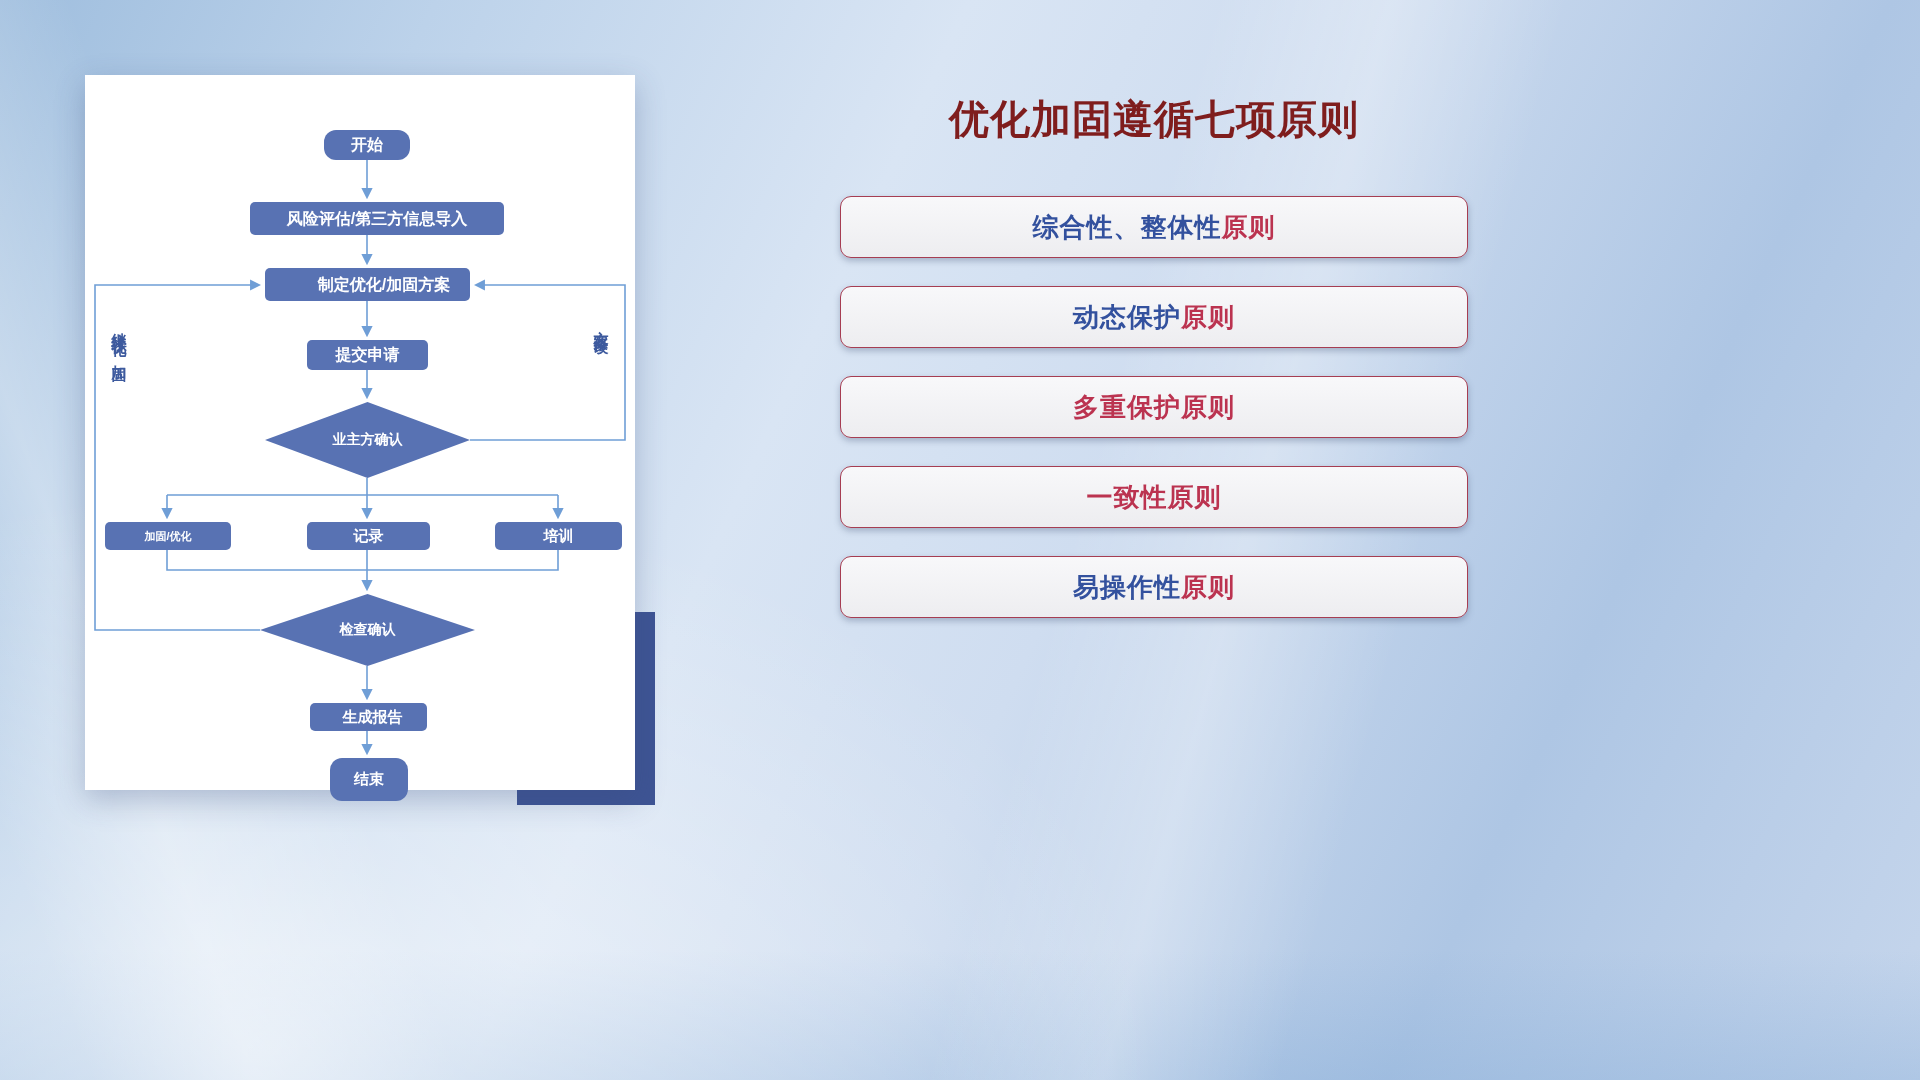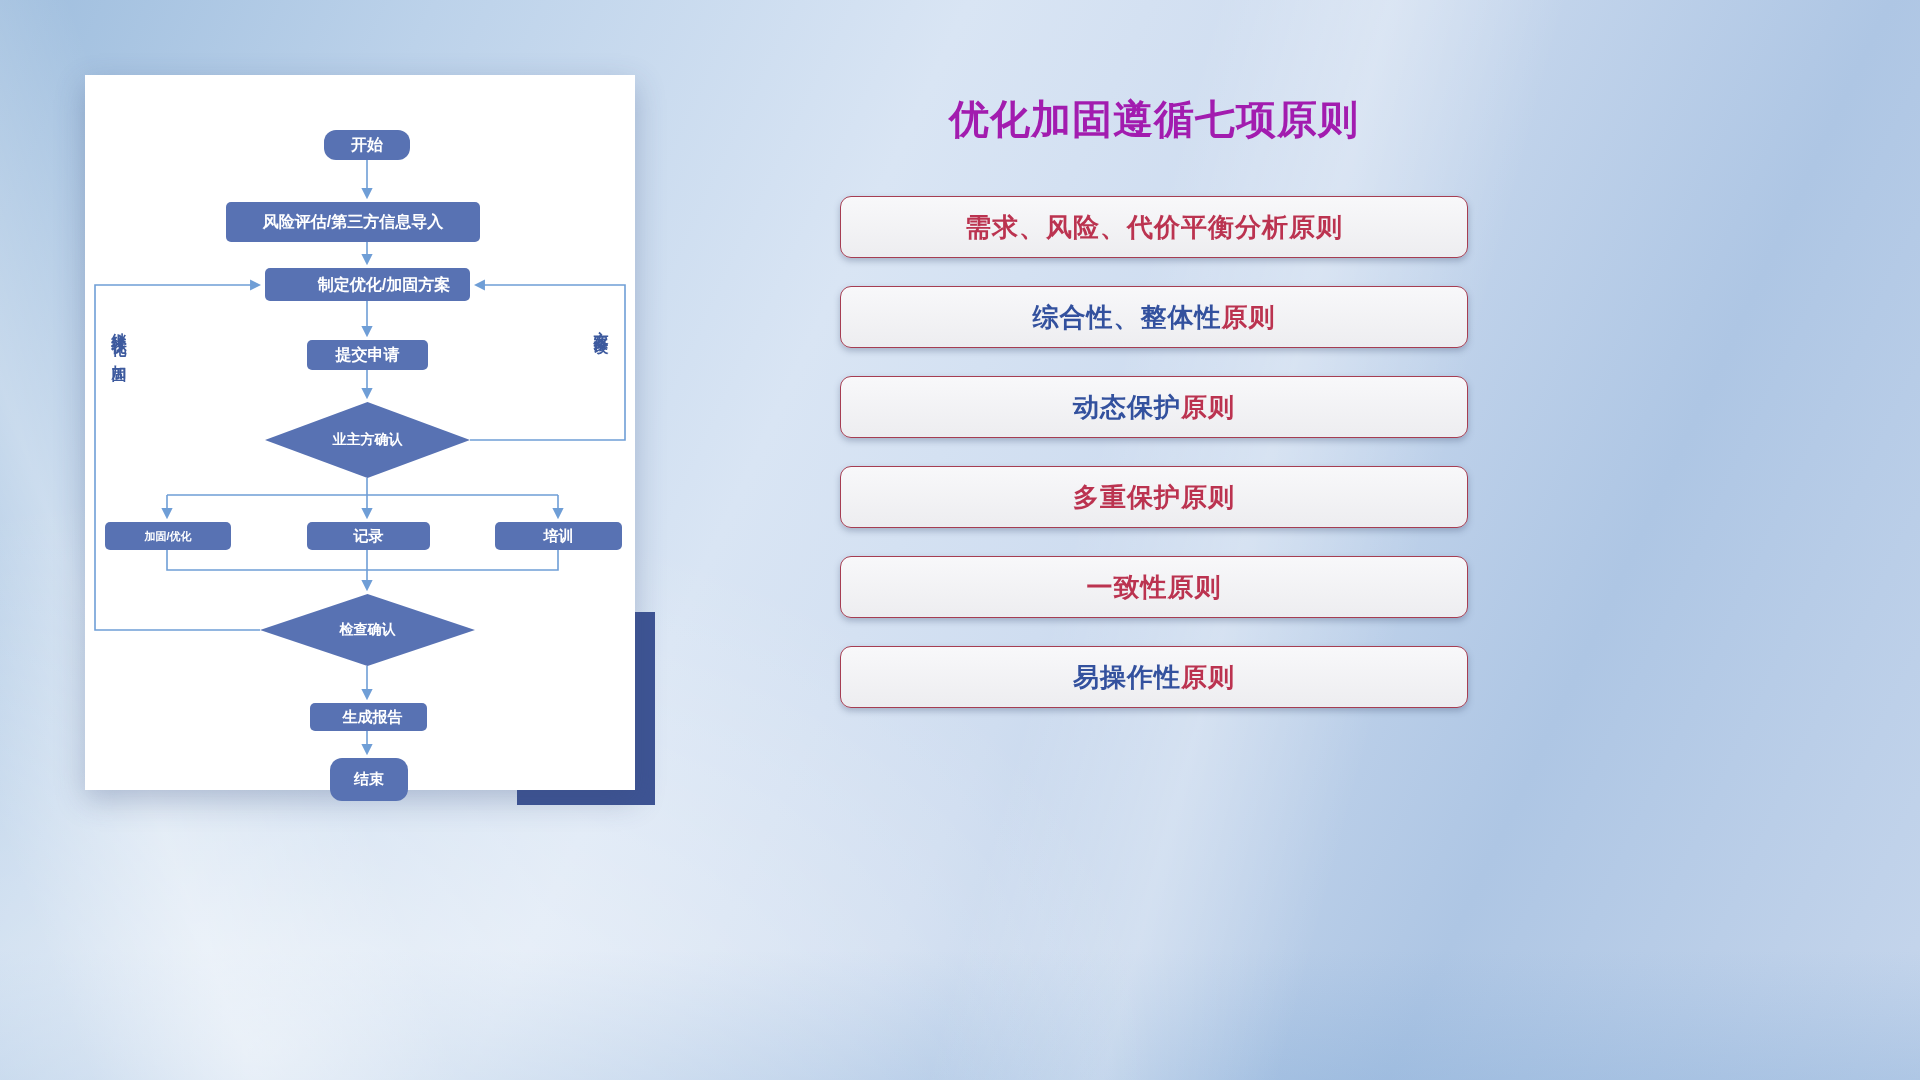--- a/index.html
+++ b/index.html
@@ -41,21 +41,21 @@
     border-radius:0; font-size:14px;
   }
   .vlabel {
     position:absolute; writing-mode:vertical-rl; text-orientation:upright;
     color:#3d5a9e; font-weight:700; font-size:15px; letter-spacing:3px; z-index:3;
   }
 
   
   .page-title {
     position:absolute; left:840px; top:92px; width:628px;
-    text-align:center; font-size:40px; font-weight:700; color:#a21caf;
+    text-align:center; font-size:40px; font-weight:700; color:#7f1d1d;
     letter-spacing:1px;
   }
   .principles {
     position:absolute; left:840px; top:196px; width:628px;
     display:flex; flex-direction:column; gap:28px;
   }
   .pbox {
     height:62px; border-radius:11px;
     border:1px solid #a63d52;
     background: linear-gradient(180deg, #f8f8fa 0%, #ededf0 100%);
@@ -93,42 +93,38 @@
         <path d="M82,475 V495 H473 V475"></path>
         <path d="M282,475 V514" marker-end="url(#arr)"></path>
         <path d="M282,591 V623" marker-end="url(#arr)"></path>
         <path d="M282,656 V678" marker-end="url(#arr)"></path>
         <path d="M385,365 H540 V210 H391" marker-end="url(#arr)"></path>
         <path d="M175,555 H10 V210 H174" marker-end="url(#arr)"></path>
       </g>
     </svg>
 
     <div class="node terminal" style="left:239px;top:55px;width:86px;height:30px;">开始</div>
-    <div class="node rect" style="left:141px;top:127px;width:254px;height:40px;">风险评估/第三方信息导入</div>
+    <div class="node rect" style="left:165px;top:127px;width:254px;height:33px;">风险评估/第三方信息导入</div>
     <div class="node rect" style="left:180px;top:193px;width:205px;height:33px;padding-left:33px;">制定优化/加固方案</div>
     <div class="node rect" style="left:222px;top:265px;width:121px;height:30px;">提交申请</div>
     <div class="node diamond" style="left:180px;top:327px;width:205px;height:76px;">业主方确认</div>
     <div class="node rect" style="left:20px;top:447px;width:126px;height:28px;font-size:11px;">加固/优化</div>
     <div class="node rect" style="left:222px;top:447px;width:123px;height:28px;font-size:15px;">记录</div>
     <div class="node rect" style="left:410px;top:447px;width:127px;height:28px;font-size:15px;">培训</div>
     <div class="node diamond" style="left:175px;top:519px;width:215px;height:72px;">检查确认</div>
     <div class="node rect" style="left:225px;top:628px;width:117px;height:28px;font-size:15px;padding-left:8px;">生成报告</div>
     <div class="node terminal" style="left:245px;top:683px;width:78px;height:43px;font-size:15px;">结束</div>
 
     <div class="vlabel" style="left:24px;top:246px;">继续优化/加固</div>
     <div class="vlabel" style="left:506px;top:243px;">方案修改</div>
   </div>
 
   <div class="page-title">优化加固遵循七项原则</div>
 
   <div class="principles">
-    <div class="pbox">
-      <span class="seg-blue"></span>
-        <span class="seg-red">需求、风险、代价平衡分析原则</span>
-    </div>
     <div class="pbox">
       <span class="seg-blue">综合性、整体性</span>
         <span class="seg-red">原则</span>
     </div>
     <div class="pbox">
       <span class="seg-blue">动态保护</span>
         <span class="seg-red">原则</span>
     </div>
     <div class="pbox">
       <span class="seg-blue"></span>

